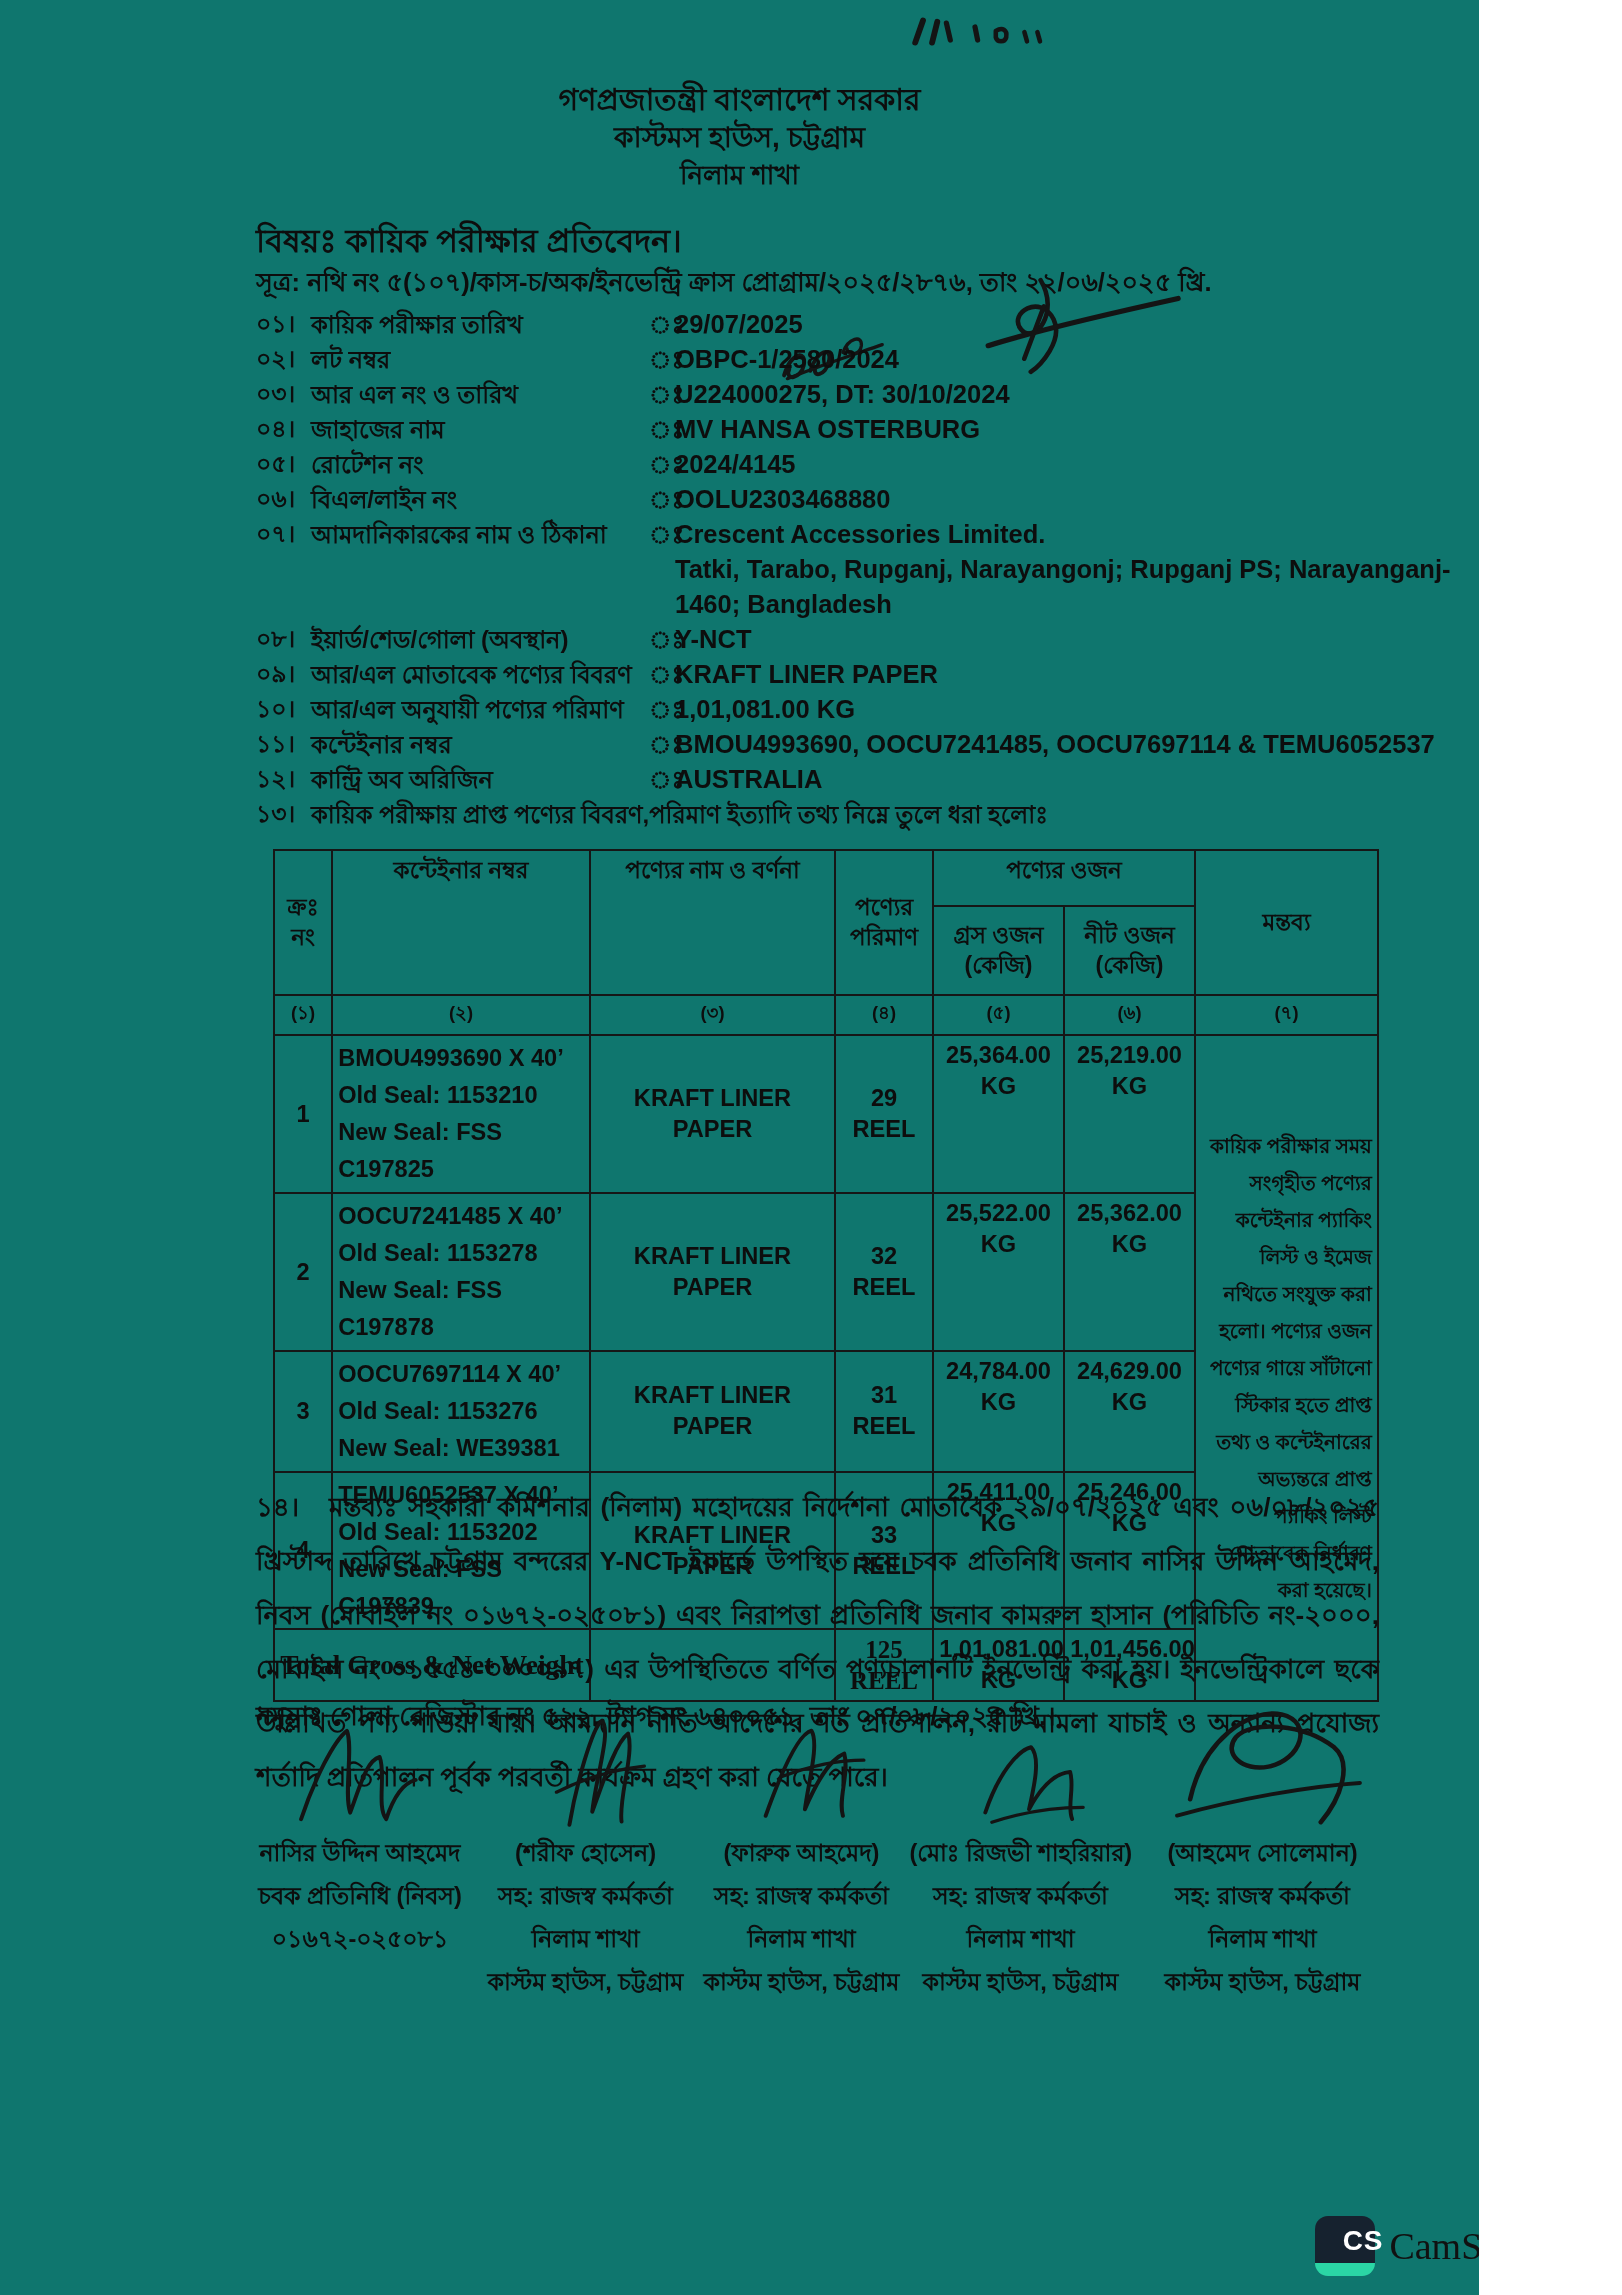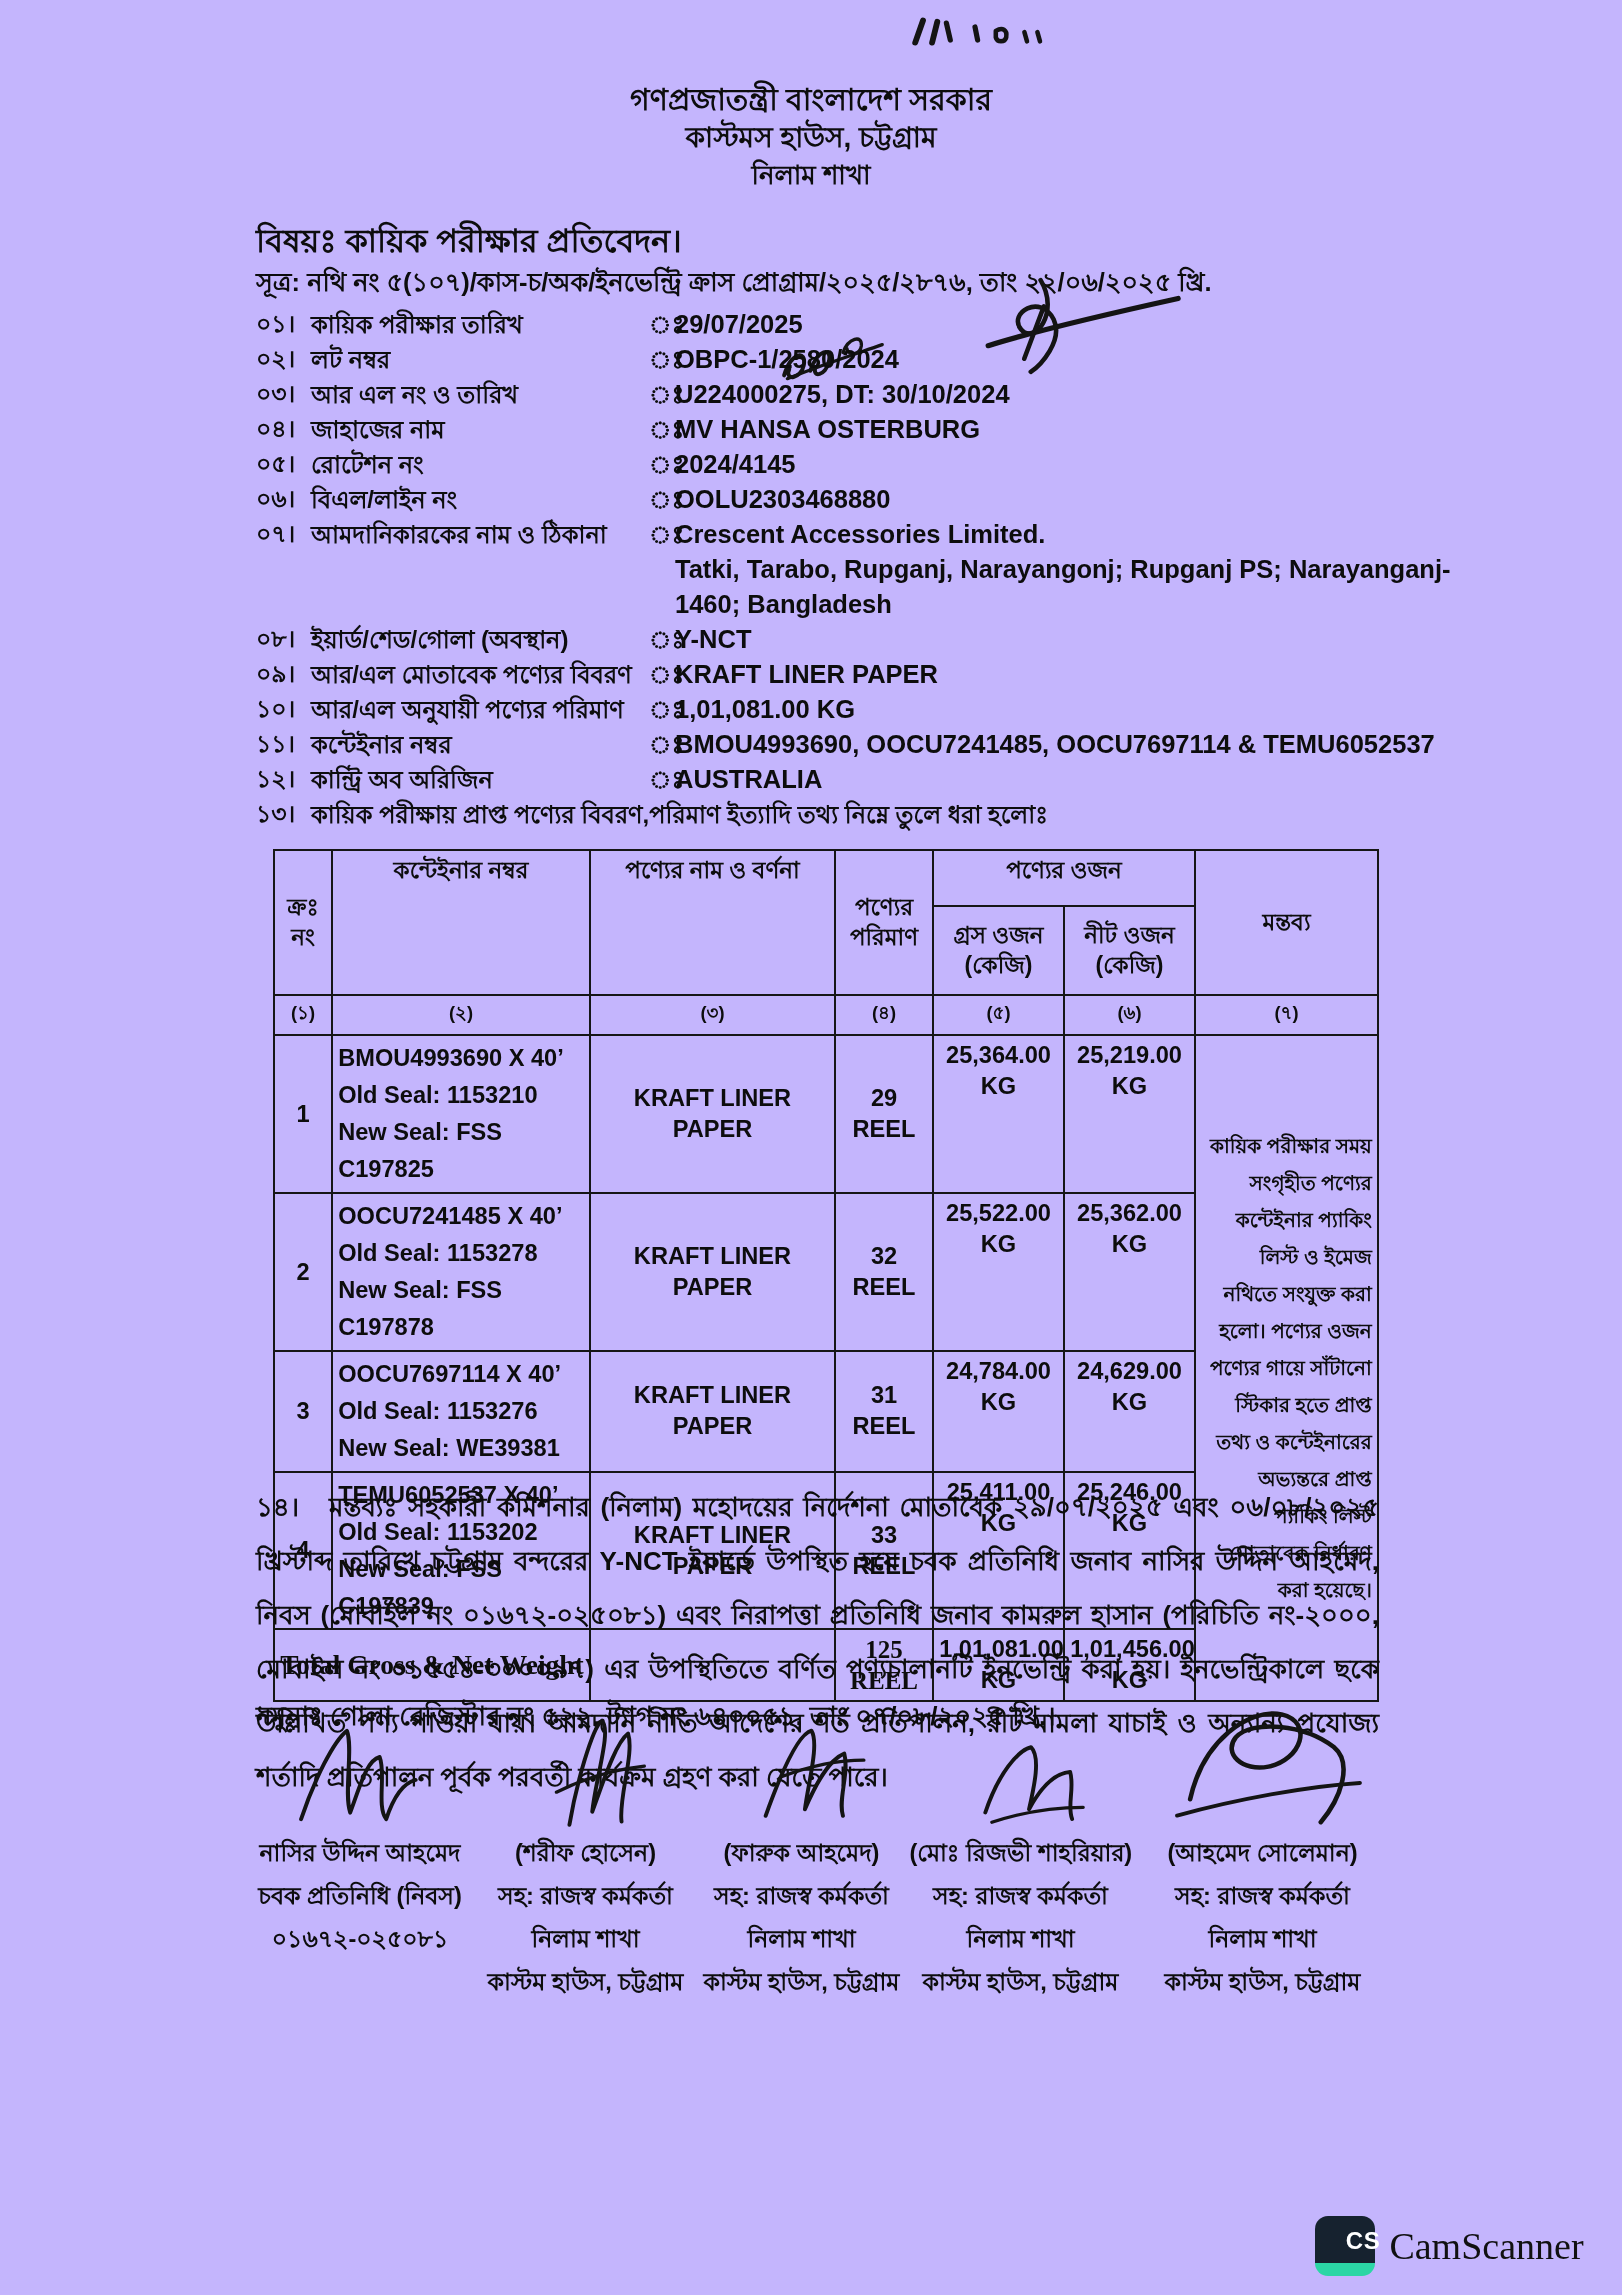--- a/index.html
+++ b/index.html
@@ -1,19 +1,19 @@
 <!DOCTYPE html>
 <html style="font-size:10.5px"><head>
 <meta charset="utf-8">
 <style>
   html,body{margin:0;padding:0;background:#ffffff;}
   .page{
     position:relative;
-    width:1622px;height:2295px;
-    background:#c4b5fd;
+    width:1479px;height:2295px;
+    background:#0f766e;
     font-family:"Liberation Sans","DejaVu Sans",sans-serif;
     color:#0d0d0d;
     overflow:hidden;
   }
   svg.ink{position:absolute;pointer-events:none;}
   svg.ink path, svg.ink line{stroke:#141414;fill:none;stroke-linecap:round;stroke-linejoin:round;}
 
   
   .doc-header{position:absolute;top:80px;left:0;width:100%;text-align:center;font-weight:700;}
   .doc-header .h1{font-size:30px;line-height:39px;}
@@ -53,21 +53,21 @@
   .sample-line{position:absolute;top:1696px;left:256px;font-size:26px;font-weight:700;}
 
   
   .sig-row{position:absolute;top:1832px;left:249px;width:1138px;display:flex;justify-content:space-between;}
   .sig-block{position:relative;text-align:center;font-size:23.6px;font-weight:700;line-height:43px;}
   .sig-block .nm{white-space:nowrap;}
 
   
   .cs-footer{position:absolute;top:2216px;left:1315px;display:flex;align-items:center;}
   .cs-badge{width:60px;height:60px;border-radius:13px;background:linear-gradient(#16222f 0 78%,#2bd6a5 78% 100%);display:flex;align-items:center;justify-content:center;}
-  .cs-badge span{color:#ffffff;font-size:24px;font-weight:700;letter-spacing:0.7px;margin-top:-9.2px;font-family:"Liberation Sans",sans-serif;margin-left:36px;}
+  .cs-badge span{color:#ffffff;font-size:28px;font-weight:700;letter-spacing:0.7px;margin-top:-9.2px;font-family:"Liberation Sans",sans-serif;margin-left:36px;}
   .cs-text{font-family:"Liberation Serif","DejaVu Serif",serif;font-size:38px;color:#111;margin-left:14.4px;}
 </style>
 </head>
 <body>
 
 <div class="page">
 
   <svg class="ink" style="top:14.4px;left:903px;" width="170" height="39" viewBox="0 0 260 60">
     <path d="M18,44 L30,10" stroke-width="9"></path>
     <path d="M52,12 L44,44" stroke-width="9"></path>

